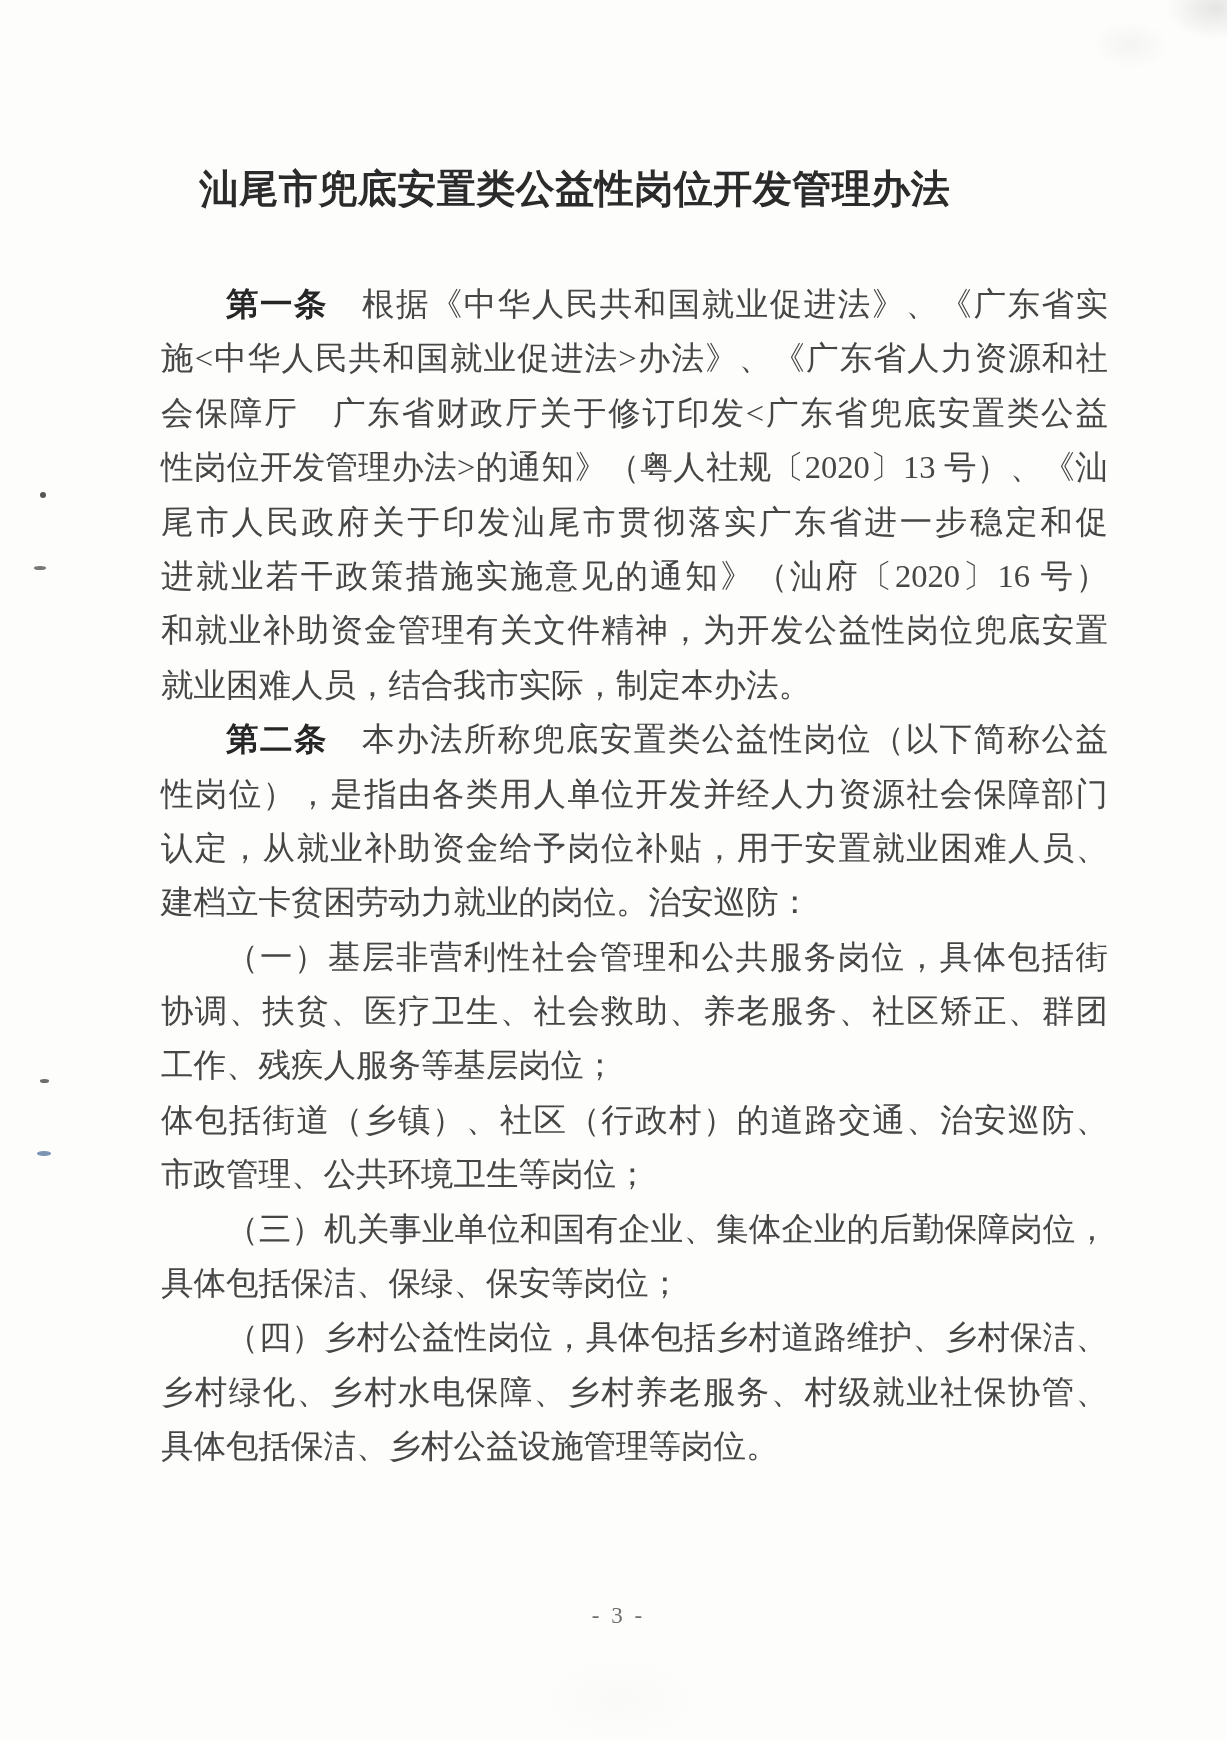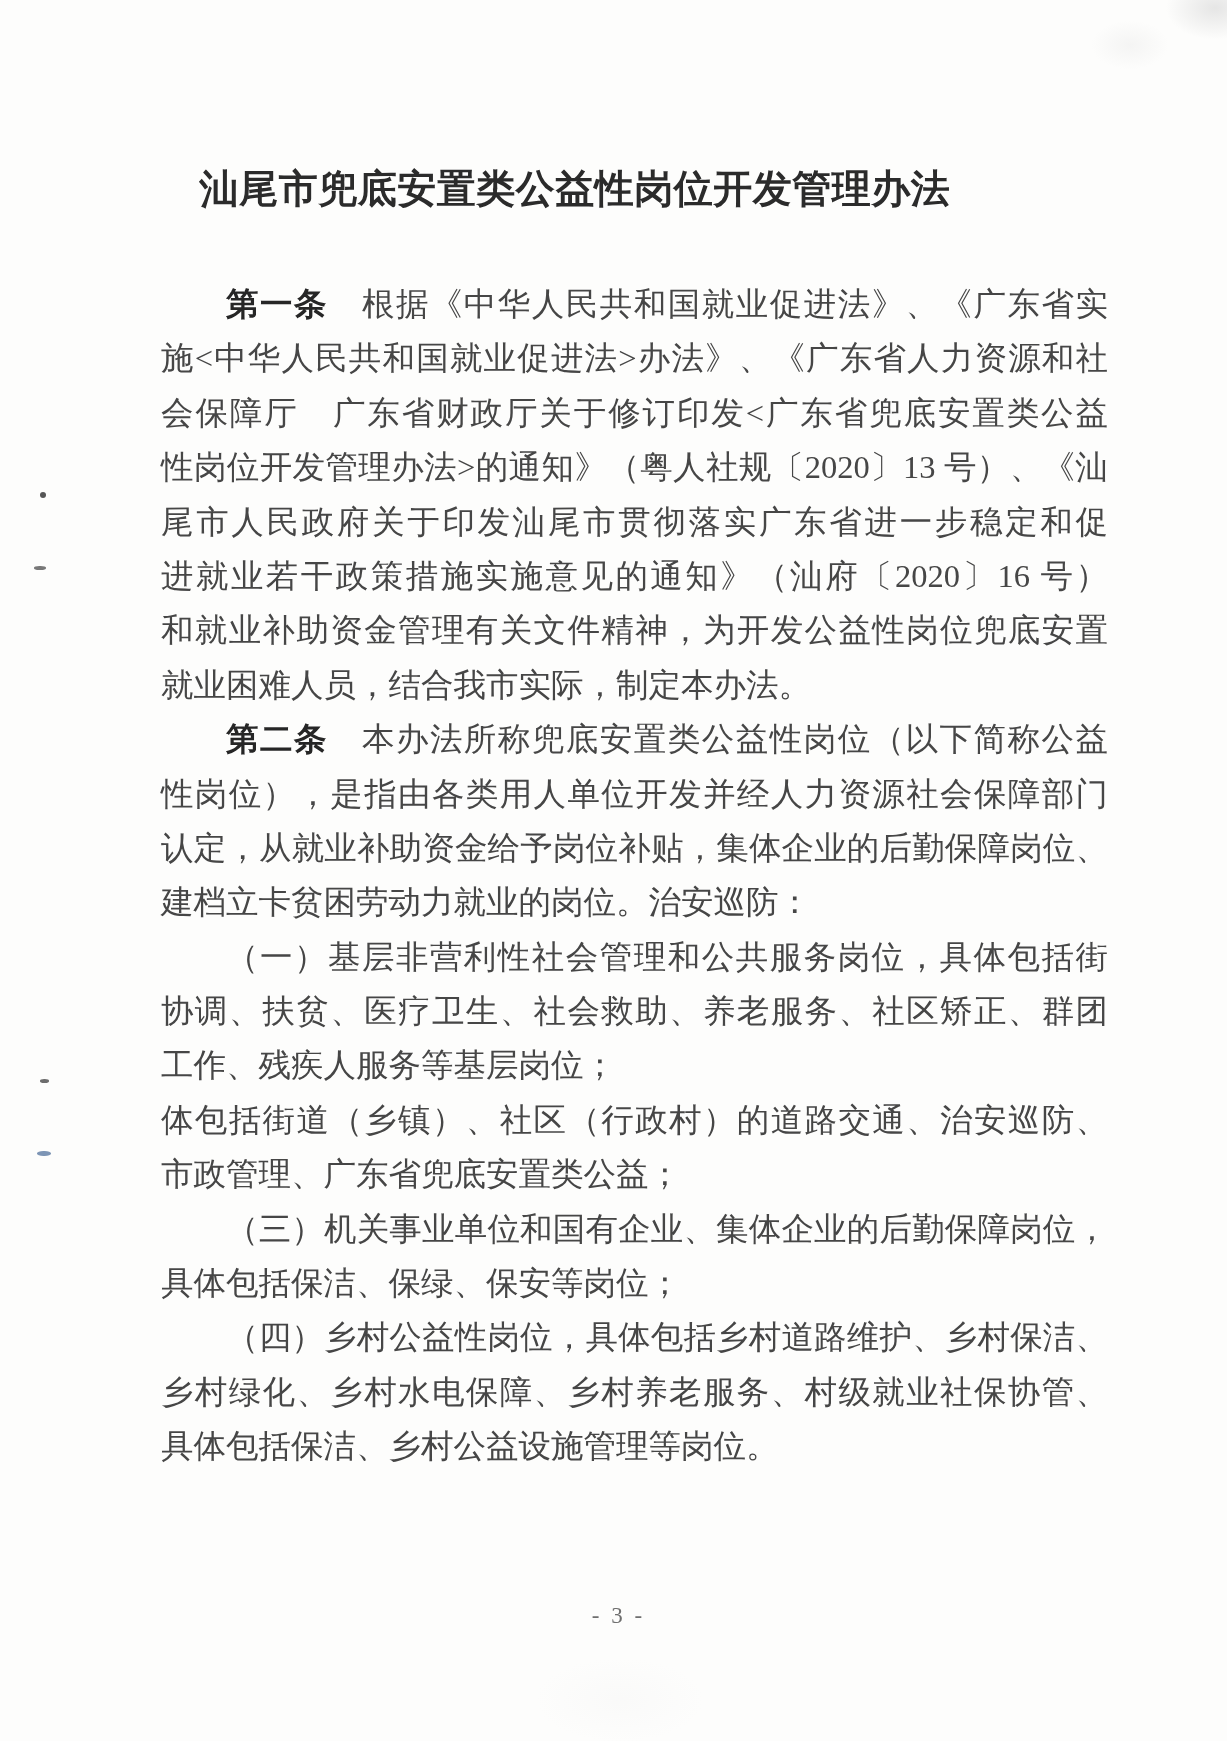--- a/index.html
+++ b/index.html
@@ -85,27 +85,27 @@
       <div class="line fill indent"><span class="lead">第一条</span><span>　根据《中华人民共和国就业促进法》、《广东省实</span></div>
       <div class="line fill"><span>施&lt;中华人民共和国就业促进法&gt;办法》、《广东省人力资源和社</span></div>
       <div class="line fill"><span>会保障厅　广东省财政厅关于修订印发&lt;广东省兜底安置类公益</span></div>
       <div class="line fill"><span>性岗位开发管理办法&gt;的通知》（粤人社规〔2020〕13 号）、《汕</span></div>
       <div class="line fill"><span>尾市人民政府关于印发汕尾市贯彻落实广东省进一步稳定和促</span></div>
       <div class="line fill"><span>进就业若干政策措施实施意见的通知》（汕府〔2020〕16 号）</span></div>
       <div class="line fill"><span>和就业补助资金管理有关文件精神，为开发公益性岗位兜底安置</span></div>
       <div class="line"><span>就业困难人员，结合我市实际，制定本办法。</span></div>
       <div class="line fill indent"><span class="lead">第二条</span><span>　本办法所称兜底安置类公益性岗位（以下简称公益</span></div>
       <div class="line fill"><span>性岗位），是指由各类用人单位开发并经人力资源社会保障部门</span></div>
-      <div class="line fill"><span>认定，从就业补助资金给予岗位补贴，集体企业的后勤保障岗位、</span></div>
+      <div class="line fill"><span>认定，从就业补助资金给予岗位补贴，用于安置就业困难人员、</span></div>
       <div class="line"><span>建档立卡贫困劳动力就业的岗位。治安巡防：</span></div>
       <div class="line fill indent"><span>（一）基层非营利性社会管理和公共服务岗位，具体包括街</span></div>
       <div class="line fill"><span>协调、扶贫、医疗卫生、社会救助、养老服务、社区矫正、群团</span></div>
       <div class="line"><span>工作、残疾人服务等基层岗位；</span></div>
       <div class="line fill"><span>体包括街道（乡镇）、社区（行政村）的道路交通、治安巡防、</span></div>
-      <div class="line"><span>市政管理、广东省兜底安置类公益；</span></div>
+      <div class="line"><span>市政管理、公共环境卫生等岗位；</span></div>
       <div class="line fill indent"><span>（三）机关事业单位和国有企业、集体企业的后勤保障岗位，</span></div>
       <div class="line"><span>具体包括保洁、保绿、保安等岗位；</span></div>
       <div class="line fill indent"><span>（四）乡村公益性岗位，具体包括乡村道路维护、乡村保洁、</span></div>
       <div class="line fill"><span>乡村绿化、乡村水电保障、乡村养老服务、村级就业社保协管、</span></div>
       <div class="line"><span>具体包括保洁、乡村公益设施管理等岗位。</span></div>
     </div>
 
   <div class="page-number">- 3 -</div>
 
   <div id="artifacts">

